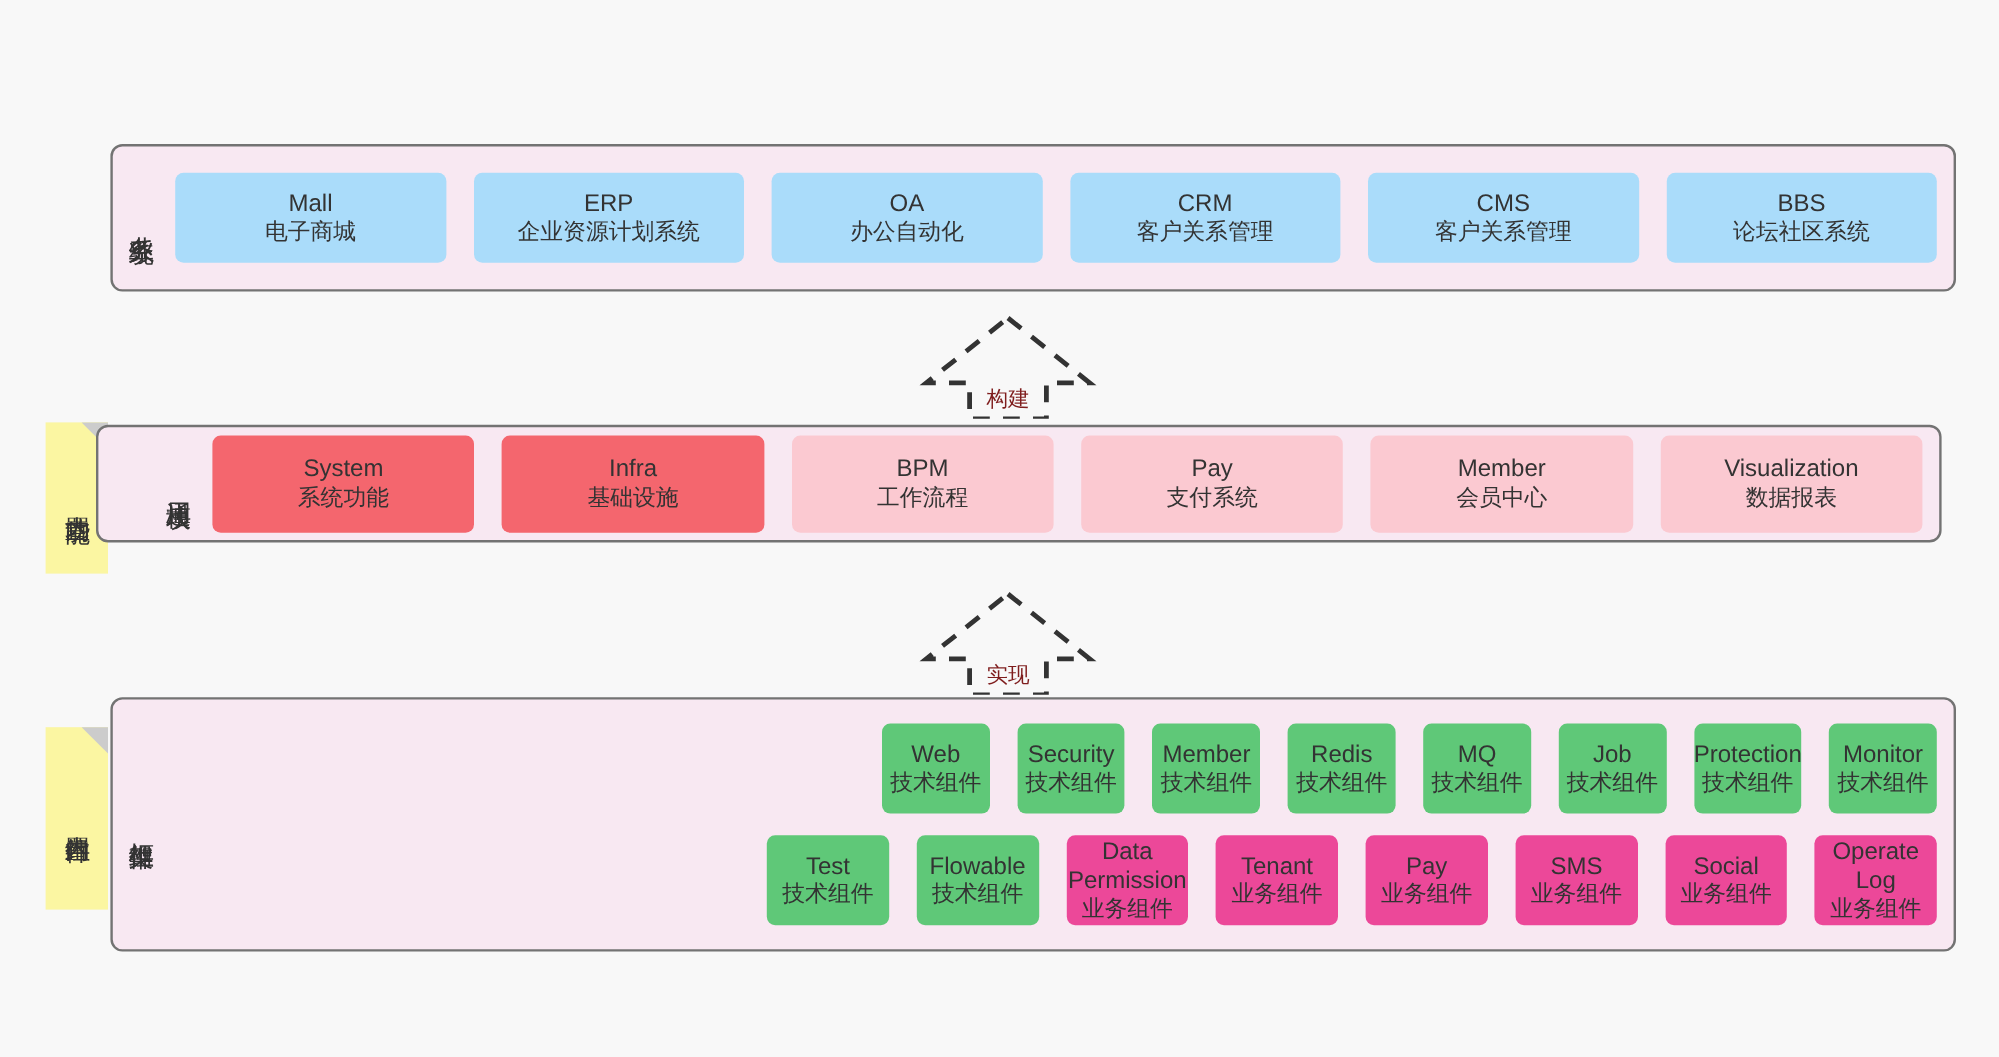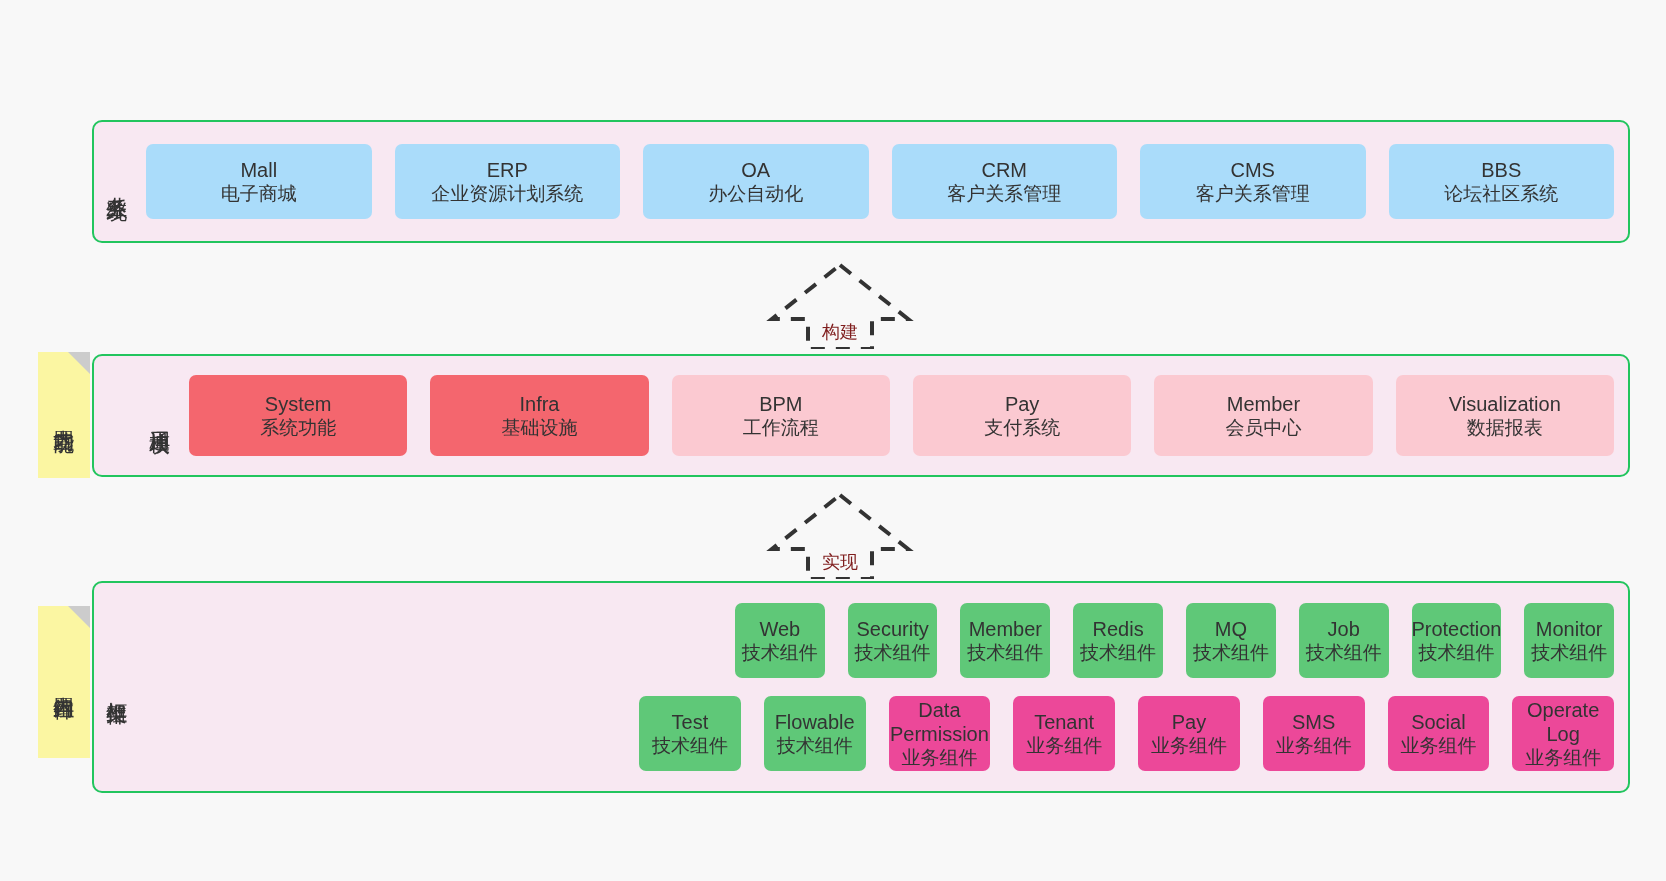--- a/index.html
+++ b/index.html
@@ -20,21 +20,21 @@
     position: absolute;
     left: 0; top: 0;
     width: 1666px;
     height: 881px;
   }
 
   
   .layer {
     position: absolute;
     background: #f8e8f2;
-    border: 2px solid #22c55e;
+    border: 2px solid #737373;
     border-radius: 10px;
     box-sizing: border-box;
     display: flex;
     align-items: stretch;
   }
   .layer-title {
     flex: 0 0 auto;
     width: 42px;
     display: flex;
     align-items: center;
@@ -95,24 +95,24 @@
   #layer-business {
     left: 92px;
     top: 120px;
     width: 1538px;
     height: 123px;
   }
   #layer-business .row { height: 75px; }
 
   
   #layer-modules {
-    left: 92px;
+    left: 80px;
     top: 354px;
     width: 1538px;
-    height: 123px;
+    height: 98px;
     padding-left: 43px;
   }
   #layer-modules .row { height: 81px; }
 
   
   #layer-framework {
     left: 92px;
     top: 581px;
     width: 1538px;
     height: 212px;

